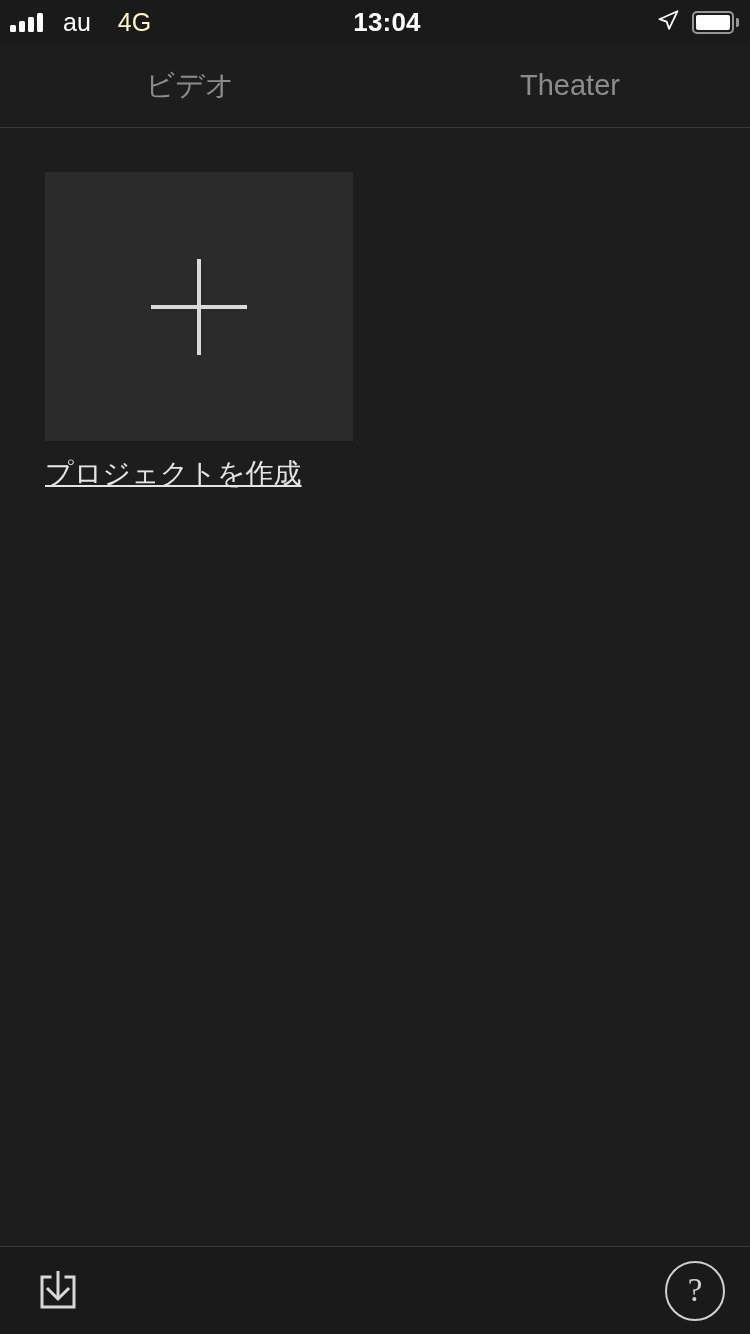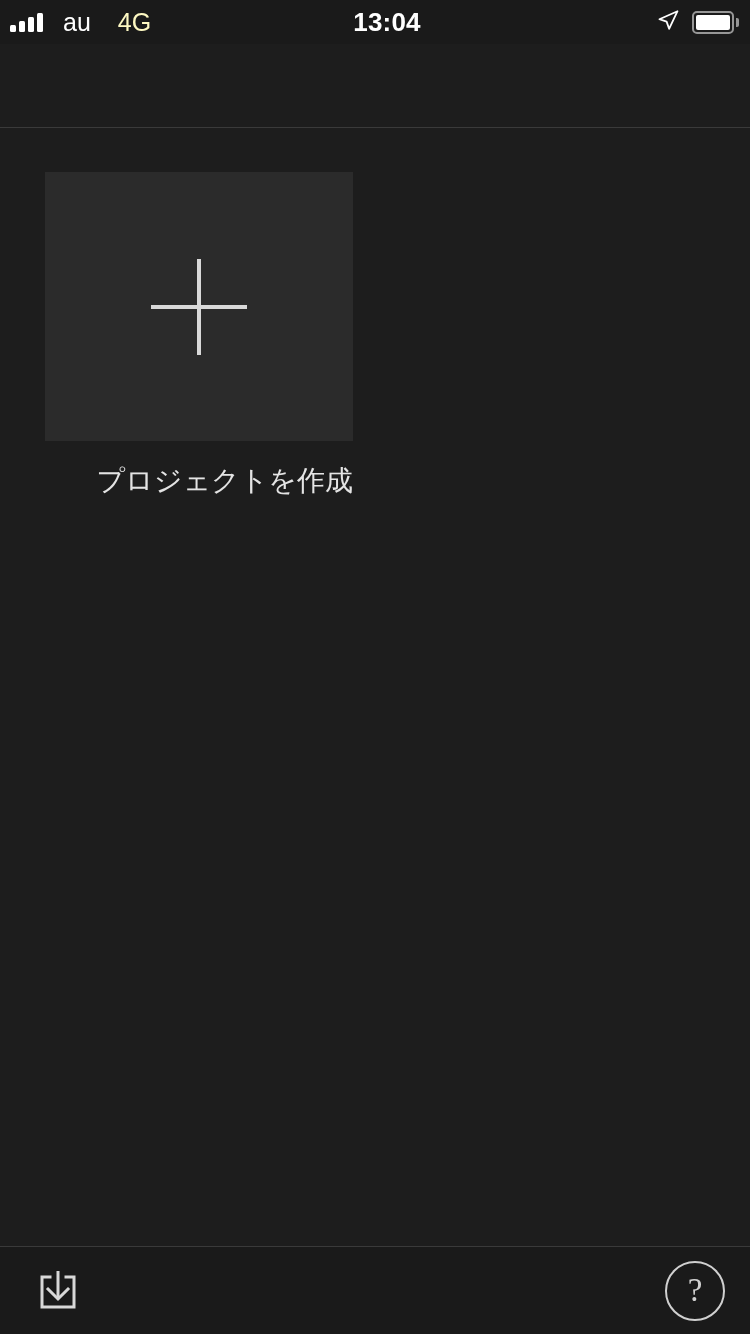--- a/index.html
+++ b/index.html
@@ -167,27 +167,28 @@
     background: #d9d9d9;
   }
   .plus-v {
     position: absolute;
     left: 50%; top: 50%;
     width: 4px; height: 96px;
     margin-left: -2px; margin-top: -48px;
     background: #d9d9d9;
   }
   #create-project-label {
-    margin-top: 23px;
+    margin-top: 16px;
     width: 308px;
-    text-align: right;
+    text-align: left;
     color: #e4e4e4;
     font-size: 28px;
     line-height: 34px;
     white-space: nowrap;
+    text-decoration: underline;
   }
 
   
   .hairline-bottom {
     position: absolute;
     left: 0; top: 1246px;
     width: 750px; height: 1px;
     background: #3a3a3a;
   }
   #bottom-toolbar {
@@ -256,20 +257,22 @@
       <span class="battery">
         <span class="shell"></span>
         <span class="fill"></span>
         <span class="nub"></span>
       </span>
     </div>
 
   </div>
 
   <div id="tab-bar">
+    <div class="tab inactive" id="tab-video">ビデオ</div>
+    <div class="tab inactive" id="tab-theater">Theater</div>
   </div>
   <div class="hairline-top"></div>
 
   <div id="content">
 
     <div id="create-project-cell">
       <div id="create-project-tile">
         <span class="plus-h"></span>
         <span class="plus-v"></span>
       </div>

